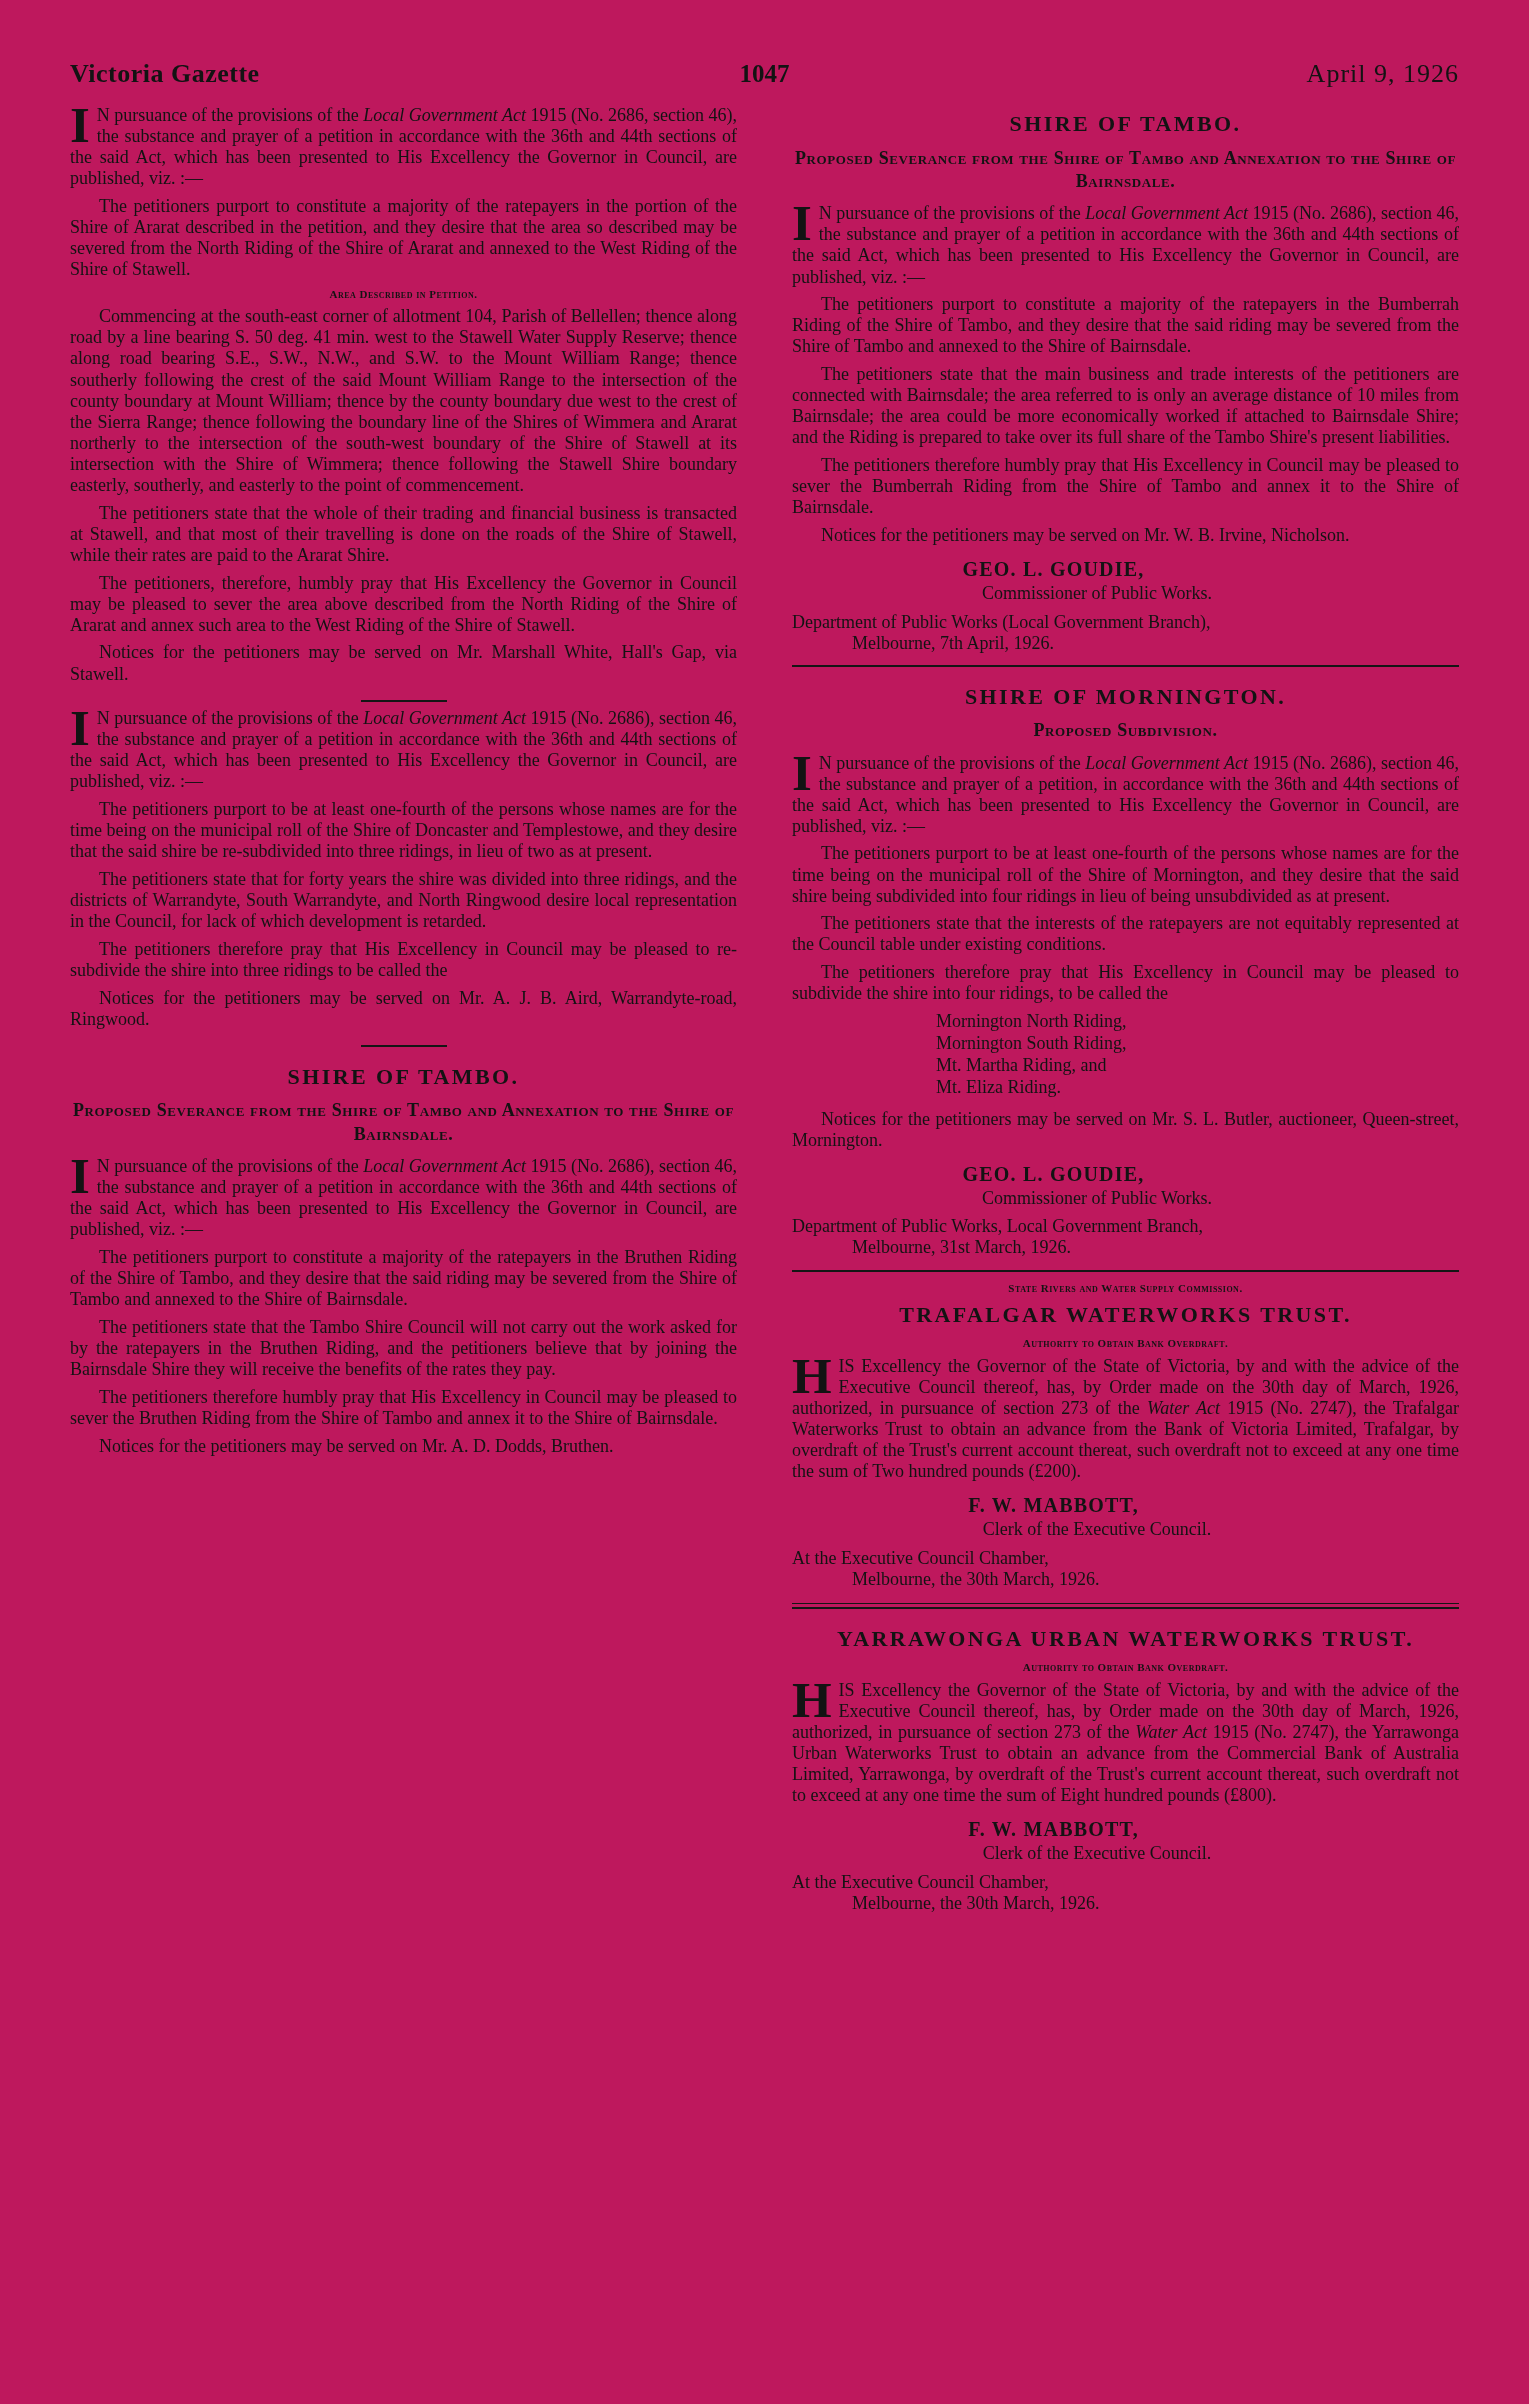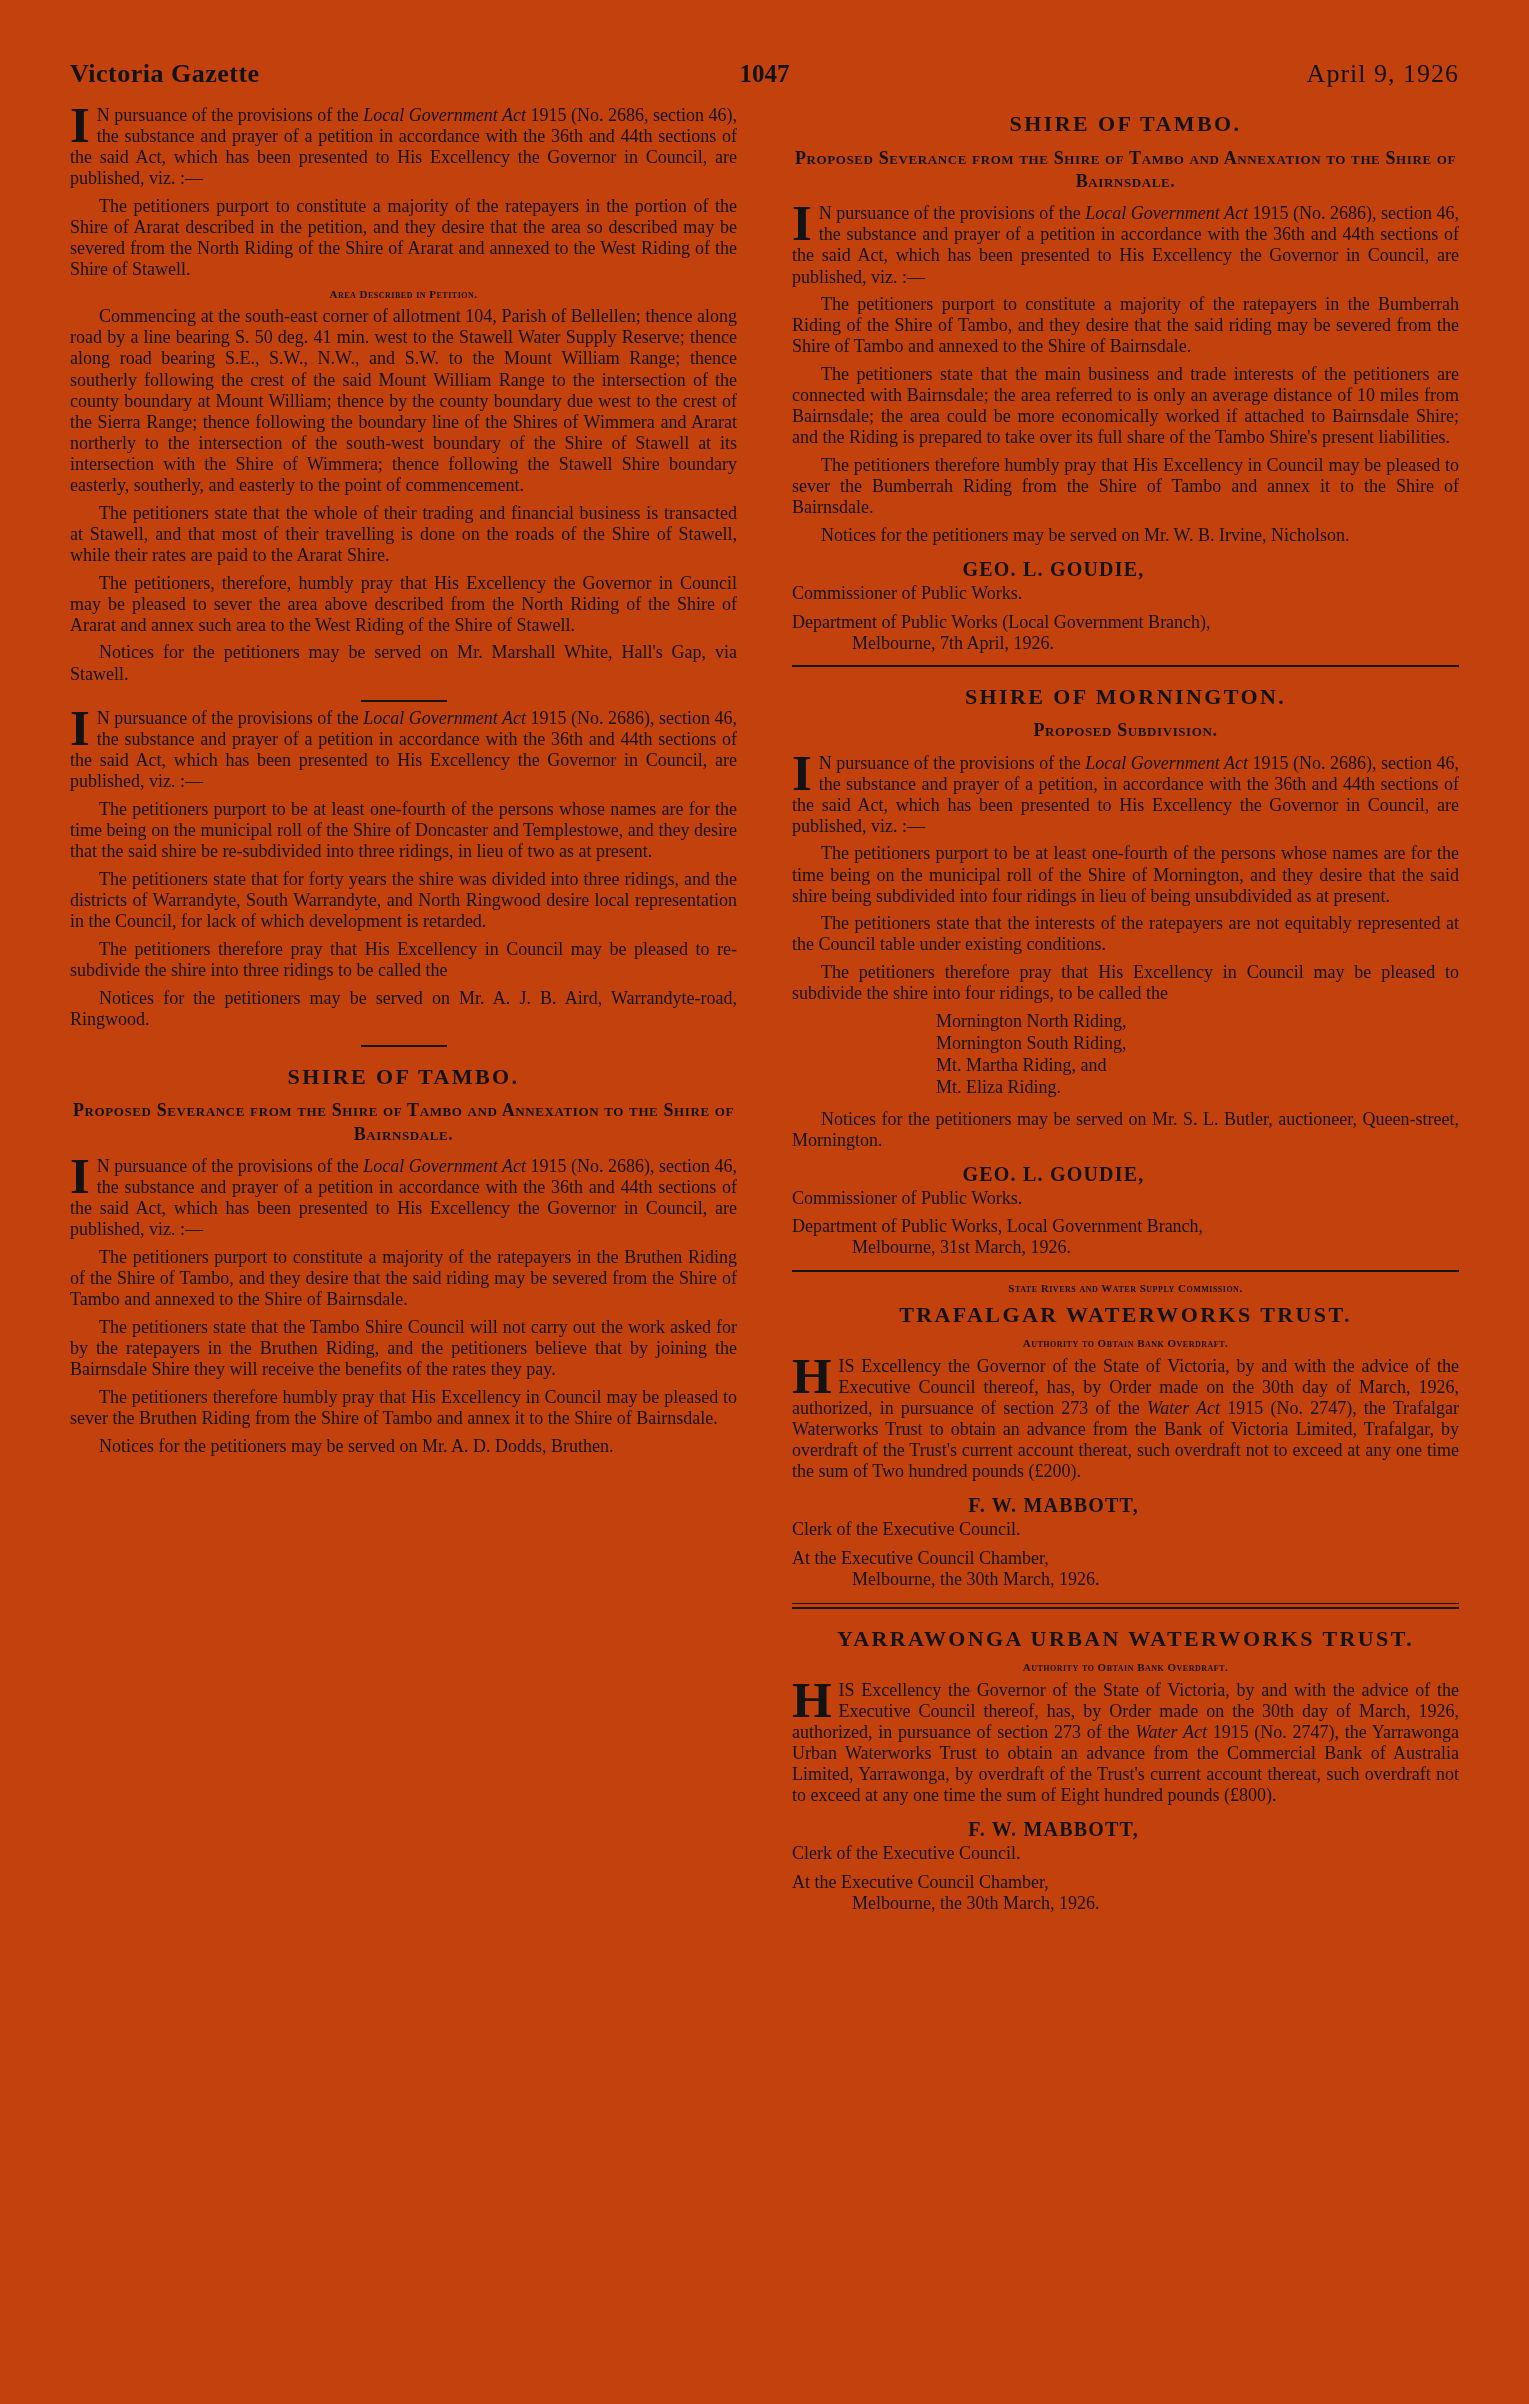--- a/index.html
+++ b/index.html
@@ -1,17 +1,17 @@
 <!DOCTYPE html>
 <html><head>
 <meta charset="utf-8">
 <style>
   html,body{margin:0;padding:0;background:#e8e8e4;}
   .page{
-    width:1529px;height:2405px;margin:0 auto;background:#c2410c;color:#131313;
+    width:1529px;height:2405px;margin:0 auto;background:#be185d;color:#131313;
     font-family:"Liberation Serif","DejaVu Serif",serif;
     box-sizing:border-box;padding:59px 70px 0;overflow:hidden;position:relative;
   }
   .masthead{display:flex;align-items:baseline;margin-bottom:15.6px;}
   .masthead>div{flex:1;}
   .journal{font-size:26px;font-weight:bold;letter-spacing:0.5px;}
   .pageno{font-size:25px;font-weight:bold;text-align:center;}
   .issuedate{font-size:26px;text-align:right;letter-spacing:1px;}
   .cols{display:flex;gap:55px;}
   .col{width:667px;}
@@ -30,21 +30,21 @@
   }
   .para{font-size:18px;line-height:1.17;text-align:justify;margin:0 0 6.8px;}
   .ind{text-indent:29px;}
   .dropcap{
     float:left;font-size:51px;line-height:39px;font-weight:bold;
     padding:1px 6.8px 0 0;
   }
   .riding-list{font-size:18px;line-height:1.22;margin:2px 0 9.8px;padding-left:144px;}
   .sig-name{text-align:center;font-size:20px;letter-spacing:1.2px;font-weight:bold;
     padding-right:144px;margin:11.7px 0 2px;}
-  .sig-title{text-align:left;font-size:18px;padding-right:57px;margin:0 0 7.8px;}
+  .sig-title{text-align:center;font-size:18px;padding-right:57px;margin:0 0 7.8px;}
   .addr{font-size:18px;margin:2px 0 0;}
   .addr2{font-size:18px;margin:0 0 9.8px;padding-left:60px;}
   .sep-short{width:86px;border:none;border-top:2px solid #151515;margin:15.6px auto 5.9px;}
   .rule-full{border:none;border-top:2px solid #151515;margin:11.7px 0 9.8px;}
   .rule-double{border:none;height:2.9px;border-top:1px solid #151515;border-bottom:2px solid #151515;margin:13.7px 0 9.8px;}
   i{font-style:italic;}
 </style>
 </head>
 <body>
 

